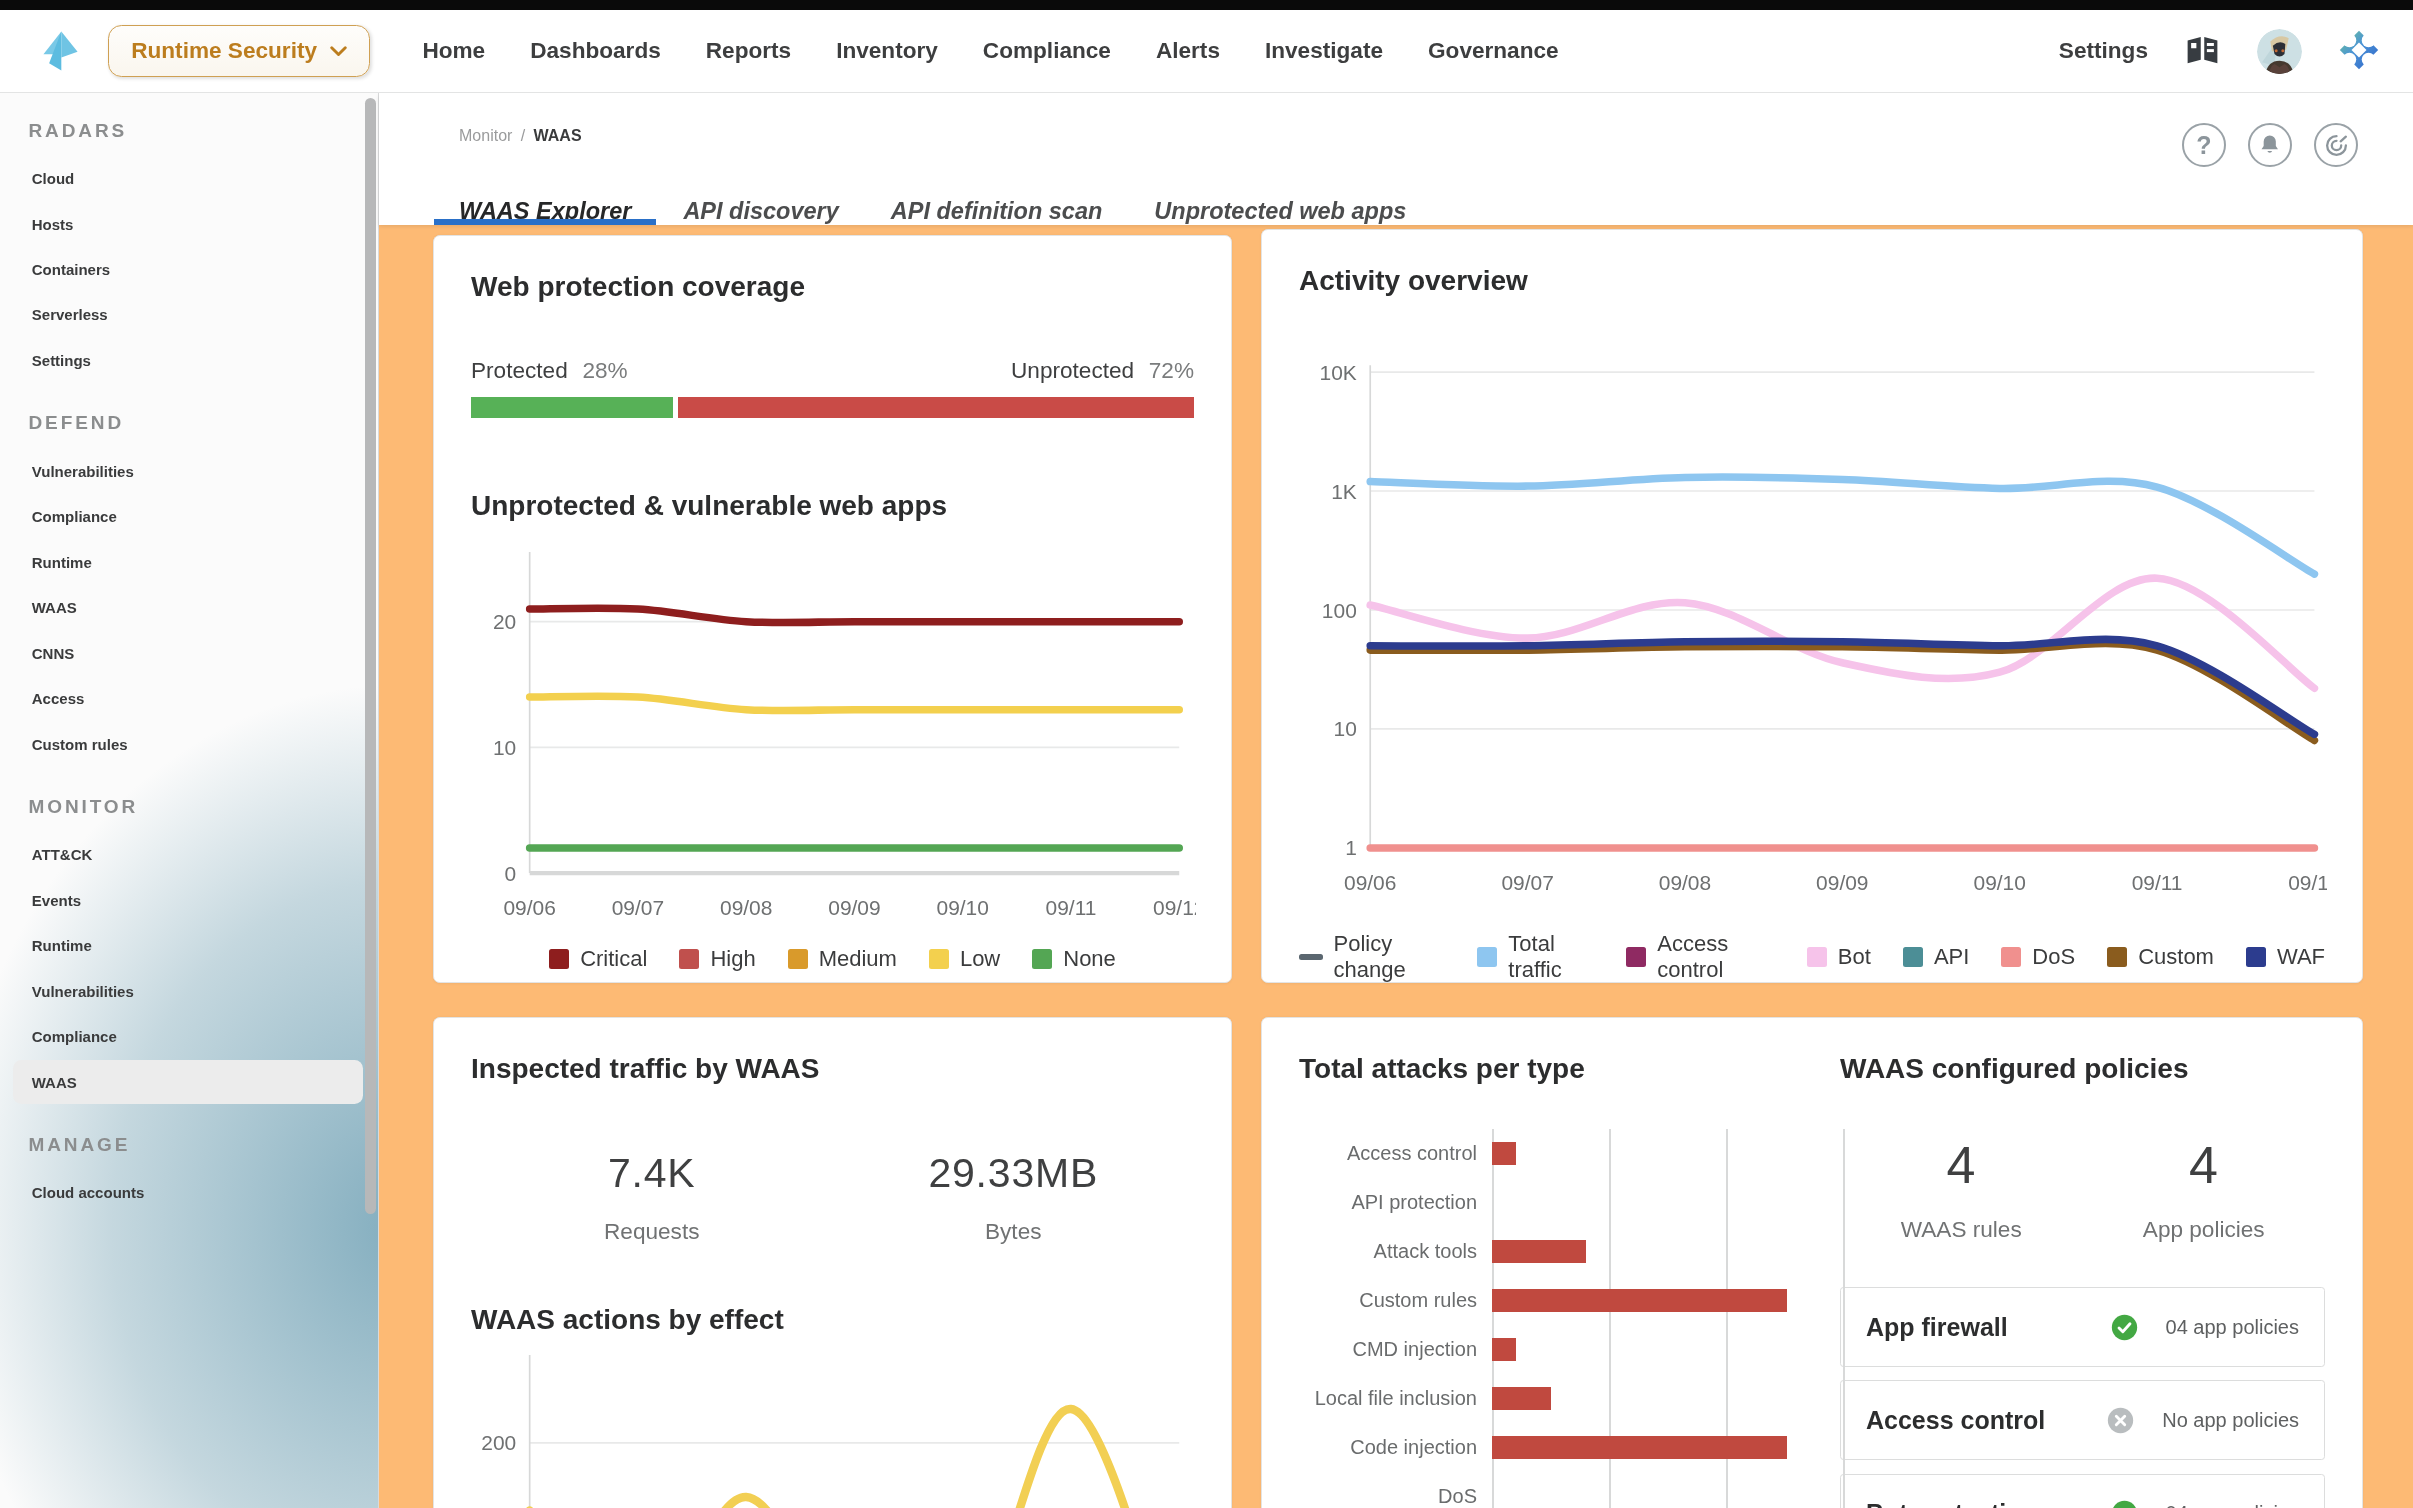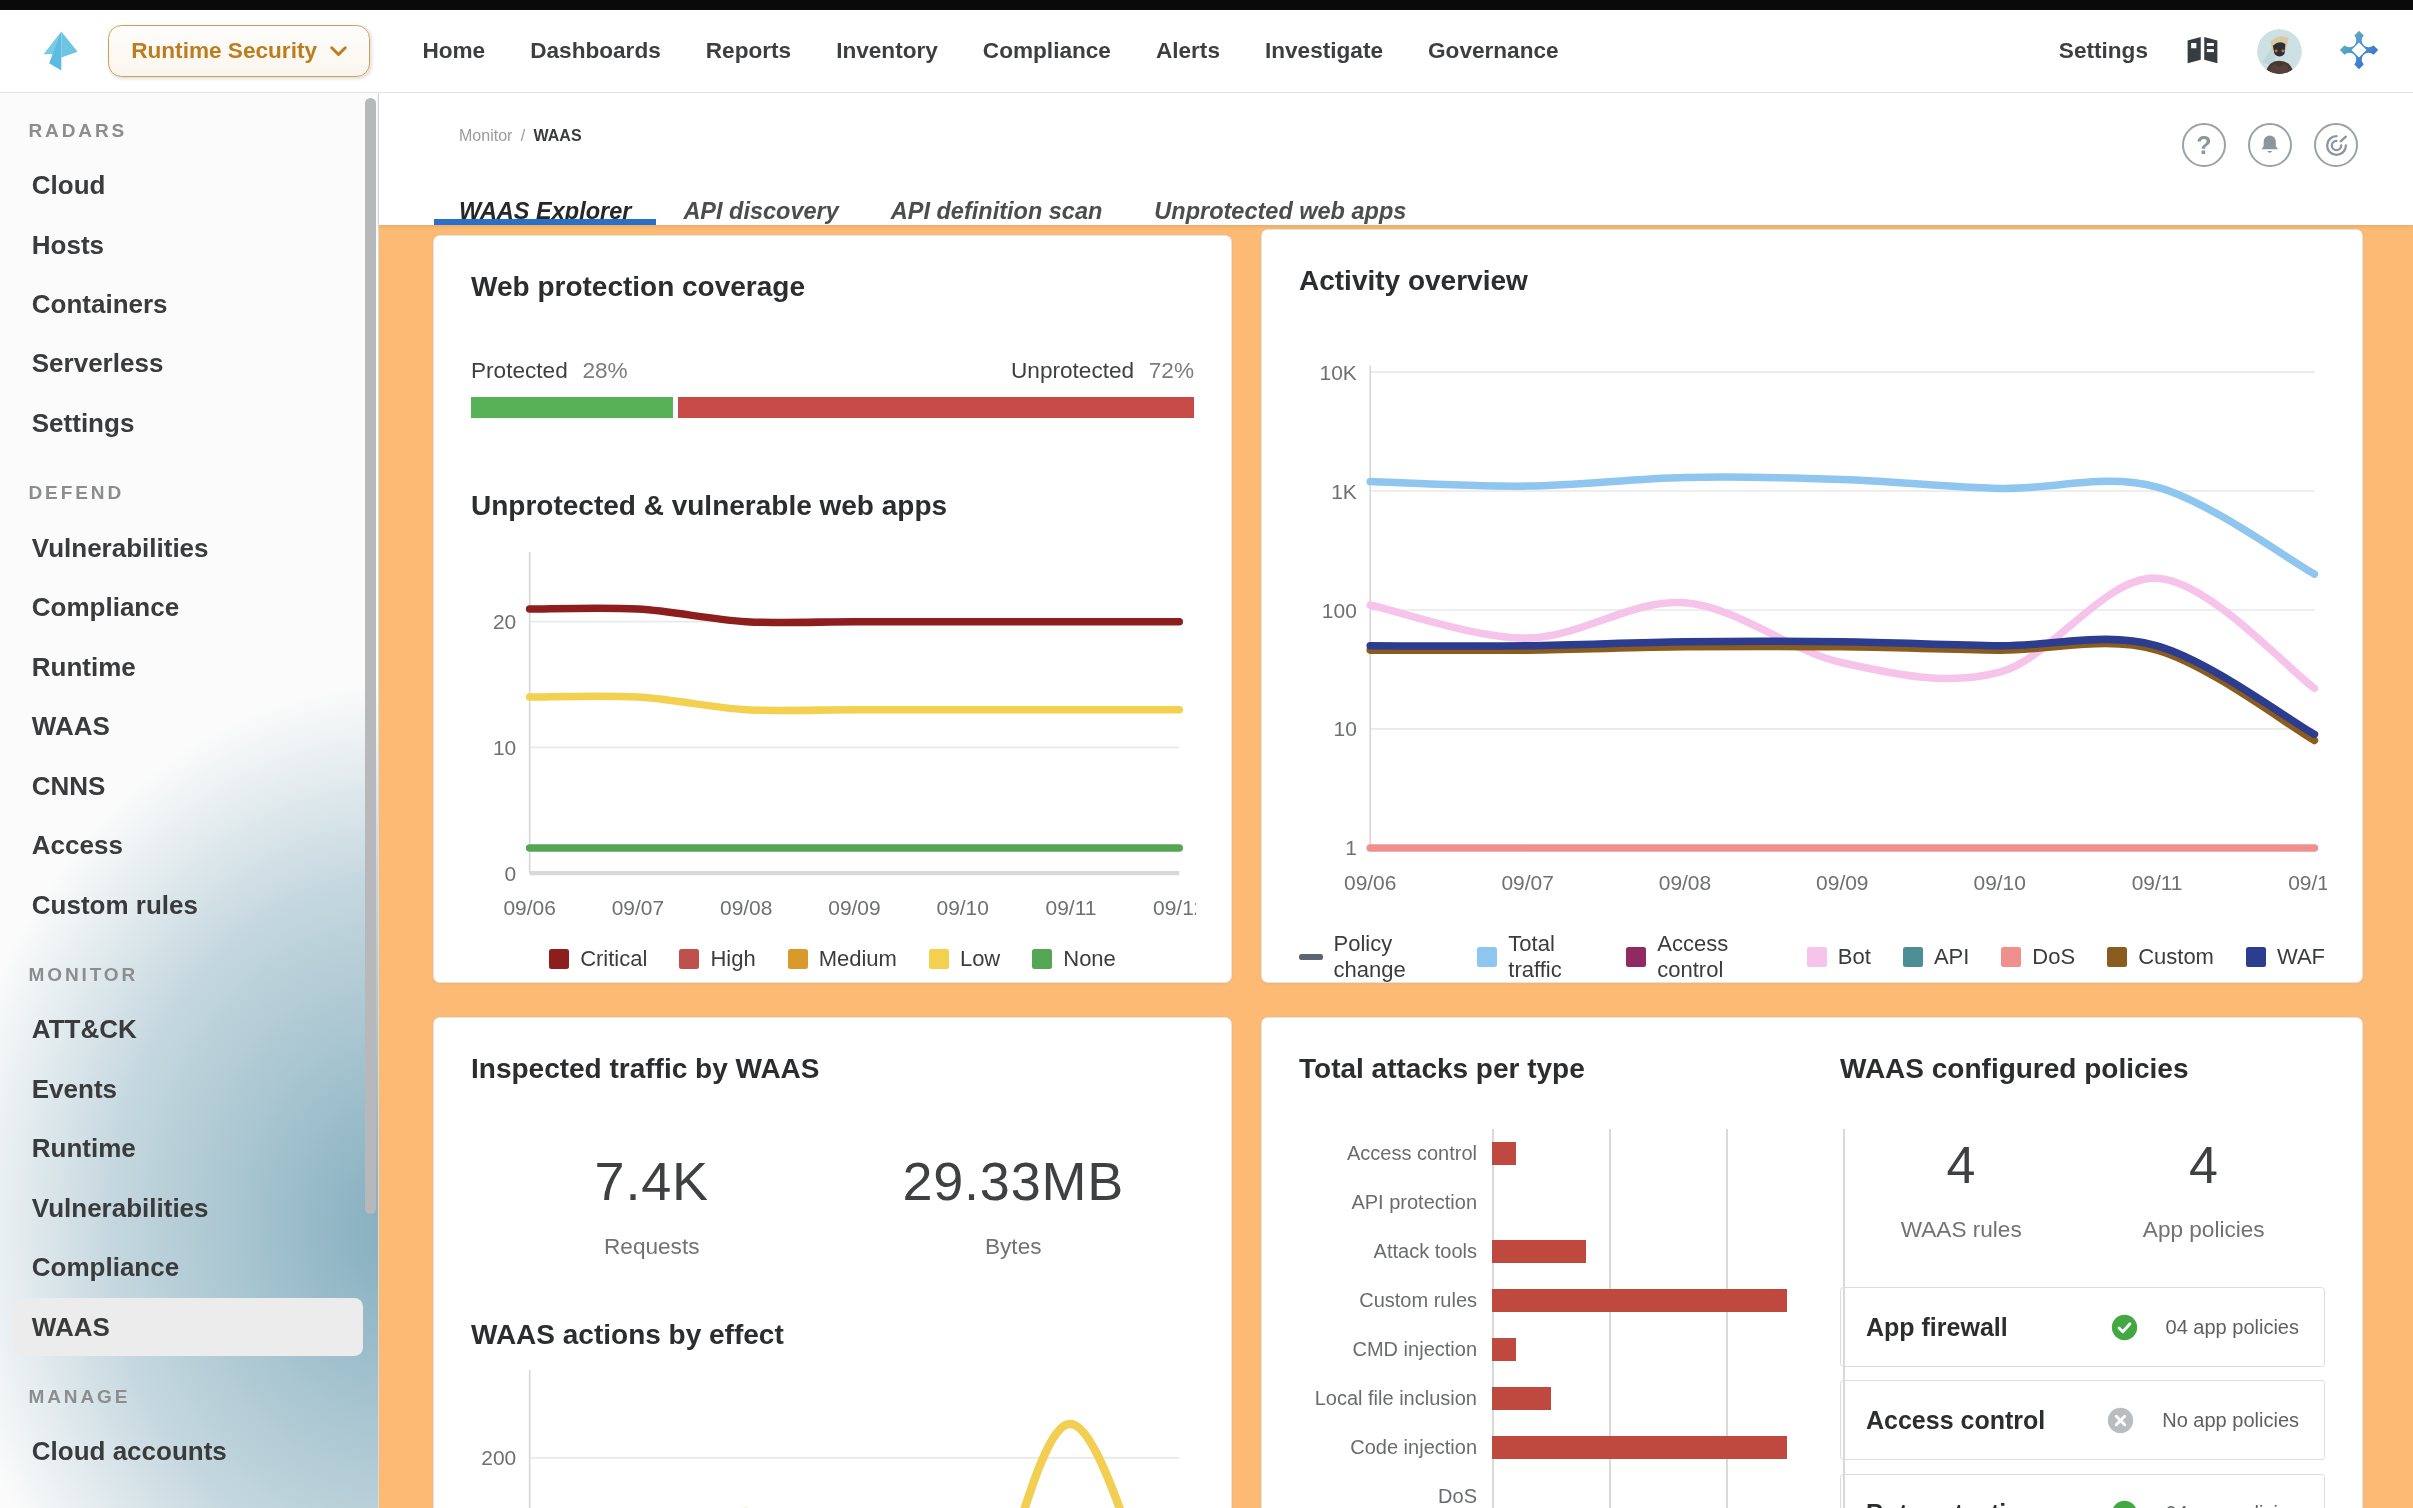--- a/index.html
+++ b/index.html
@@ -26,21 +26,21 @@
   .shell { display:flex; height:1416px; }
 
   .sidebar { width:379px; flex:none; position:relative; overflow:hidden;
     border-right:0.8px solid #d9dadb; padding-top:11.7px;
     background:
       radial-gradient(687px 821px at 106% 80%, rgba(110,160,180,.85) 0%, rgba(130,172,188,.45) 42%, rgba(255,255,255,0) 66%),
       #fbfbfb; }
   .sb-header { margin:30px 28.5px 15px; font-size:19px; font-weight:700; letter-spacing:2.9px;
     color:#8b8d8e; }
   .sb-header:first-child { margin-top:15px; }
-  .sb-item { margin:0 15px 1.7px 13.4px; padding:13.4px 18.4px; font-size:26px; font-weight:600;
+  .sb-item { margin:0 15px 1.7px 13.4px; padding:13.4px 18.4px; font-size:15px; font-weight:600;
     color:#3a3b3c; border-radius:8.4px; cursor:pointer; white-space:nowrap; }
   .sb-item.selected { background:#ececec; }
   .sb-thumb { position:absolute; top:5px; right:2.5px; width:11px; height:1116px;
     background:#b7b8b9; border-radius:5.9px; }
 
   .main { flex:1; display:flex; flex-direction:column; min-width:0; }
 
   
   .page-header { height:132px; background:#fff; position:relative; flex:none;
     box-shadow:0 1.7px 4.2px rgba(0,0,0,.10); z-index:3; }
@@ -78,21 +78,21 @@
   .mt  { margin-top:72px; }
   .mt2 { margin-top:59px; }
 
   .legend { display:flex; justify-content:center; align-items:center; gap:32px; margin-top:6.7px; }
   .lg-item { display:flex; align-items:center; gap:11px; font-size:22px; color:#3b3c3d; cursor:pointer; }
   .lg-swatch { width:20px; height:20px; border-radius:2.5px; flex:none; }
   .lg-swatch.dash { width:23.5px; height:5.9px; border-radius:2.5px; }
 
   .metrics { margin-top:65px; display:flex; }
   .metric { flex:1; text-align:center; }
-  .metric .big { font-size:54px; font-weight:300; color:#3f4041; letter-spacing:0.8px; }
+  .metric .big { font-size:41px; font-weight:300; color:#3f4041; letter-spacing:0.8px; }
   .metric .mlabel { margin-top:22px; font-size:22.6px; color:#707273; }
 
   .col-left { width:541px; flex:none; }
   .col-right { flex:1; }
   .col-right .metrics { margin-top:50px; }
   .col-right .metric .big { font-size:52px; }
 
   #bars { margin-top:44px; }
   .bar-row { display:flex; align-items:center; height:49px; }
   .bar-label { width:193px; flex:none; text-align:right; padding-right:15px;

